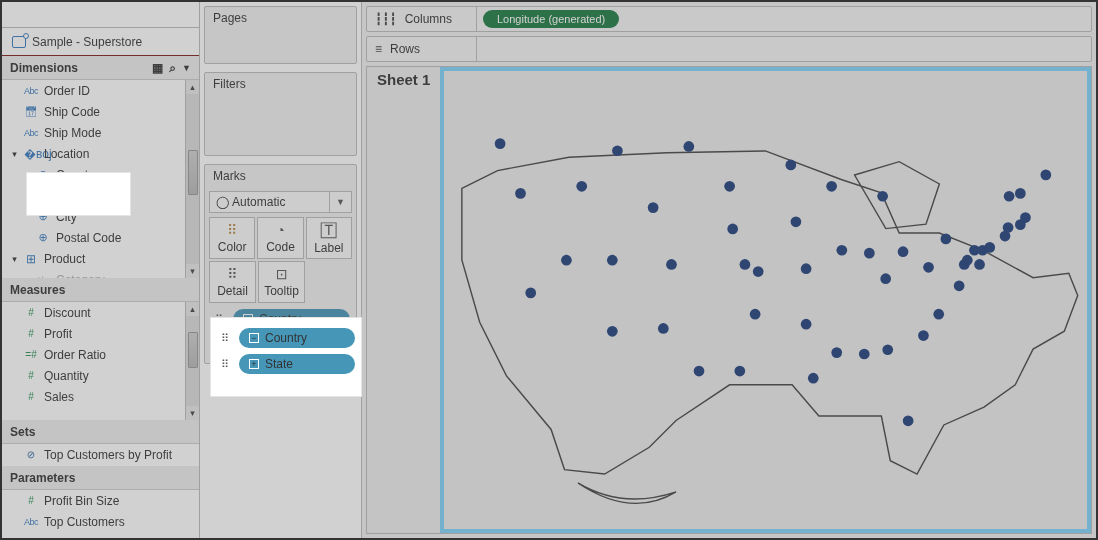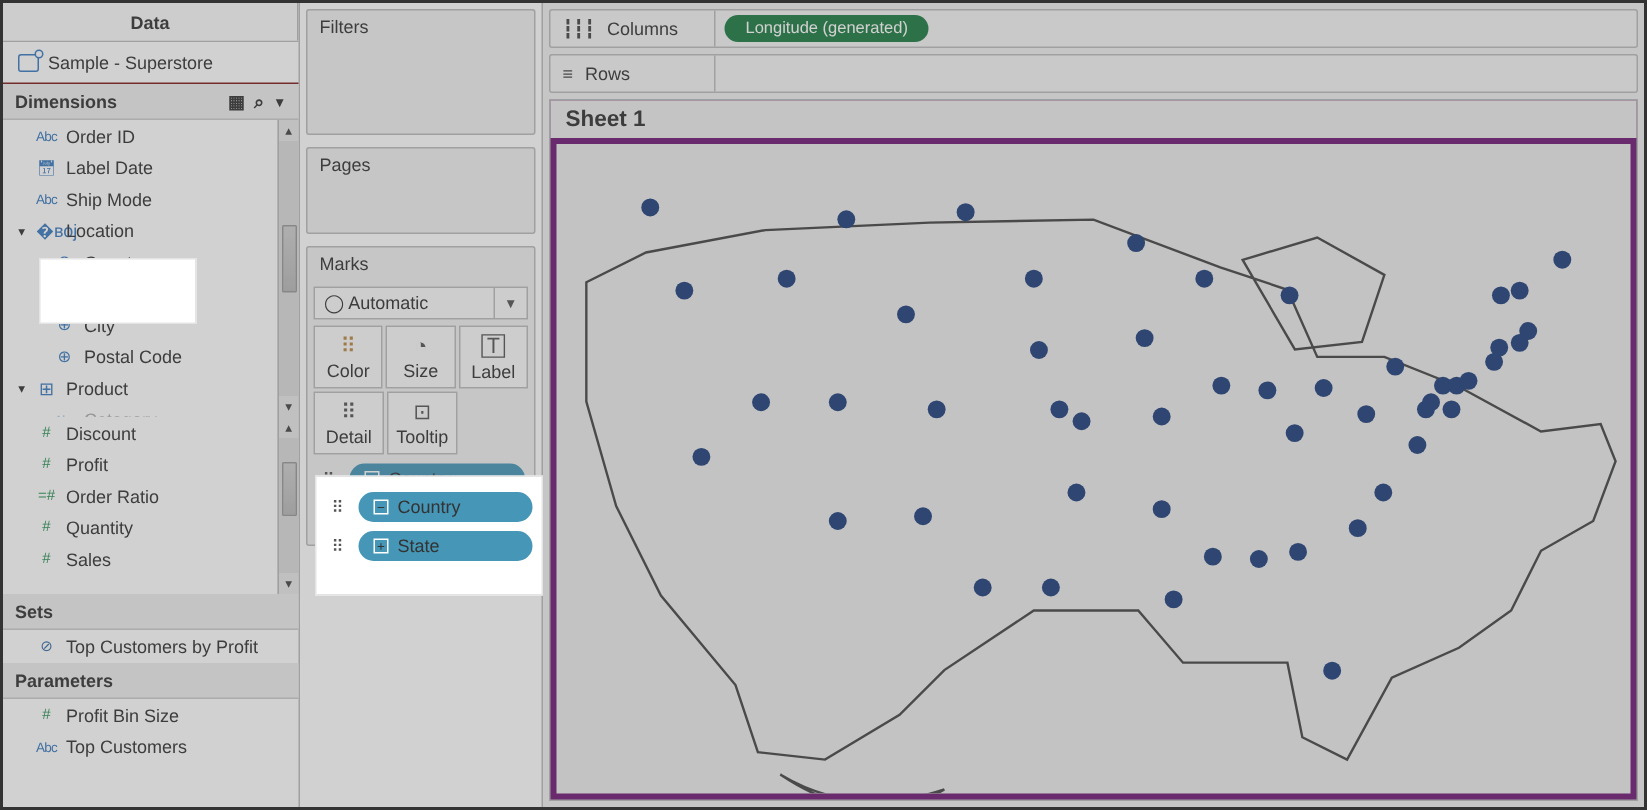--- a/index.html
+++ b/index.html
@@ -49,21 +49,21 @@
   .pill-ico{width:16px;text-align:center;color:#555;font-size:11px}
   .pill{background:#4596b7;color:#fff;border-radius:10px;height:20px;display:flex;align-items:center;gap:6px;padding:0 10px;flex:1}
   .pill .pm{width:10px;height:10px;border:1px solid #fff;display:flex;align-items:center;justify-content:center;font-size:9px;line-height:1}
 
   .right{flex:1;display:flex;flex-direction:column;padding:4px;gap:4px;background:#f0f0f0}
   .rc-shelf{display:flex;align-items:center;border:1px solid #bbb;border-radius:2px;height:26px;background:#f4f4f4}
   .rc-label{width:110px;display:flex;align-items:center;gap:8px;padding:0 8px;border-right:1px solid #bbb;height:100%}
   .rc-ico{font-size:12px;color:#444}
   .rc-body{flex:1;display:flex;align-items:center;padding:0 6px}
   .gpill{background:#1d7b43;color:#fff;border-radius:10px;height:18px;display:flex;align-items:center;padding:0 14px;font-size:11px}
-  .sheet{flex:1;border:1px solid #bbb;background:#701a75;display:flex;flex-direction:column}
+  .sheet{flex:1;border:1px solid #bbb;background:#7dd3fc;display:flex;flex-direction:row}
   .sheet-title{padding:4px 10px;font-weight:700;font-size:15px;background:#eee}
   .map-wrap{flex:1;position:relative;margin:4px;background:#ececee;overflow:hidden}
   svg{width:100%;height:100%;display:block}
 </style>
 </head>
 <body>
 
 <div class="frame">
  <div class="dim-overlay"></div>
 
@@ -80,44 +80,41 @@
      <span class="pill-ico">⠿</span>
      <div class="pill">
           <span class="pm">+</span>
           <span>State</span>
         </div>
    </div>
  </div>
 
  <div class="col left">
    <div class="tabs">
-     <div class="tab active">
-          <span>Data</span>
-        </div>
    </div>
    <div class="datasource">
      <span class="ds-icon"></span>
      <span>Sample - Superstore</span>
    </div>
    <div class="section-hdr">
      <span>Dimensions</span>
      <span class="hdr-icons">
           <span>▦</span>
           <span>⌕</span>
           <span class="caret">▼</span>
         </span>
    </div>
    <div class="scroll-area" style="height:198px">
      <div class="item">
           <span class="ico abc">Abc</span>
           <span>Order ID</span>
         </div>
      <div class="item">
           <span class="ico">📅︎</span>
-          <span>Label Date</span>
+          <span>Ship Code</span>
         </div>
      <div class="item">
           <span class="ico abc">Abc</span>
           <span>Ship Mode</span>
         </div>
      <div class="item">
           <span class="tree-caret">▾</span>
           <span class="ico hier">�вој</span>
           <span>Location</span>
         </div>
@@ -146,20 +143,23 @@
           <span class="ico abc">Abc</span>
           <span>Category</span>
         </div>
      <div class="sb-track">
        <div class="sb-arrow">▴</div>
        <div class="sb-thumb" style="top:70px;height:45px"></div>
        <div class="sb-arrow" style="position:absolute;bottom:0;width:100%">▾</div>
      </div>
    </div>
 
+   <div class="section-hdr">
+        <span>Measures</span>
+      </div>
    <div class="scroll-area" style="height:118px">
      <div class="item">
           <span class="ico ms">#</span>
           <span>Discount</span>
         </div>
      <div class="item">
           <span class="ico ms">#</span>
           <span>Profit</span>
         </div>
      <div class="item">
@@ -201,42 +201,42 @@
         </div>
      <div class="item">
           <span class="ico abc">Abc</span>
           <span>Top Customers</span>
         </div>
    </div>
  </div>
 
  <div class="col mid">
    <div class="shelf">
+     <div class="shelf-title">Pages</div>
+     <div class="shelf-body"></div>
+   </div>
+   <div class="shelf">
      <div class="shelf-title">Filters</div>
      <div class="filters-body"></div>
-   </div>
-   <div class="shelf">
-     <div class="shelf-title">Pages</div>
-     <div class="shelf-body"></div>
    </div>
    <div class="shelf">
      <div class="shelf-title">Marks</div>
      <div class="marks-body">
        <div class="mark-sel">
          <span>◯ <span>Automatic</span></span>
             <span class="dd">▼</span>
        </div>
        <div class="mrow">
          <div class="mcell">
               <span class="mi" style="color:#b84">⠿</span>
               <span>Color</span>
             </div>
          <div class="mcell">
               <span class="mi">◔</span>
-              <span>Size</span>
+              <span>Code</span>
             </div>
          <div class="mcell">
               <span class="mi">🅃︎</span>
               <span>Label</span>
             </div>
        </div>
        <div class="mrow">
          <div class="mcell">
               <span class="mi">⠿</span>
               <span>Detail</span>

